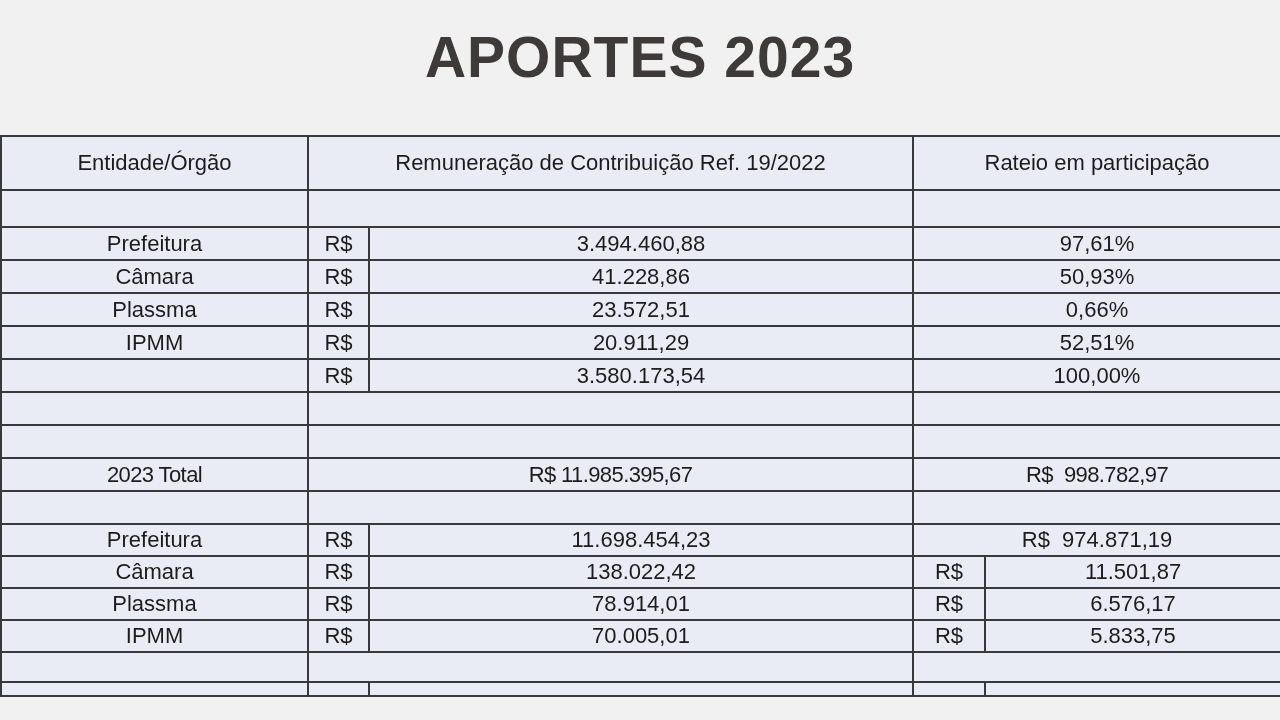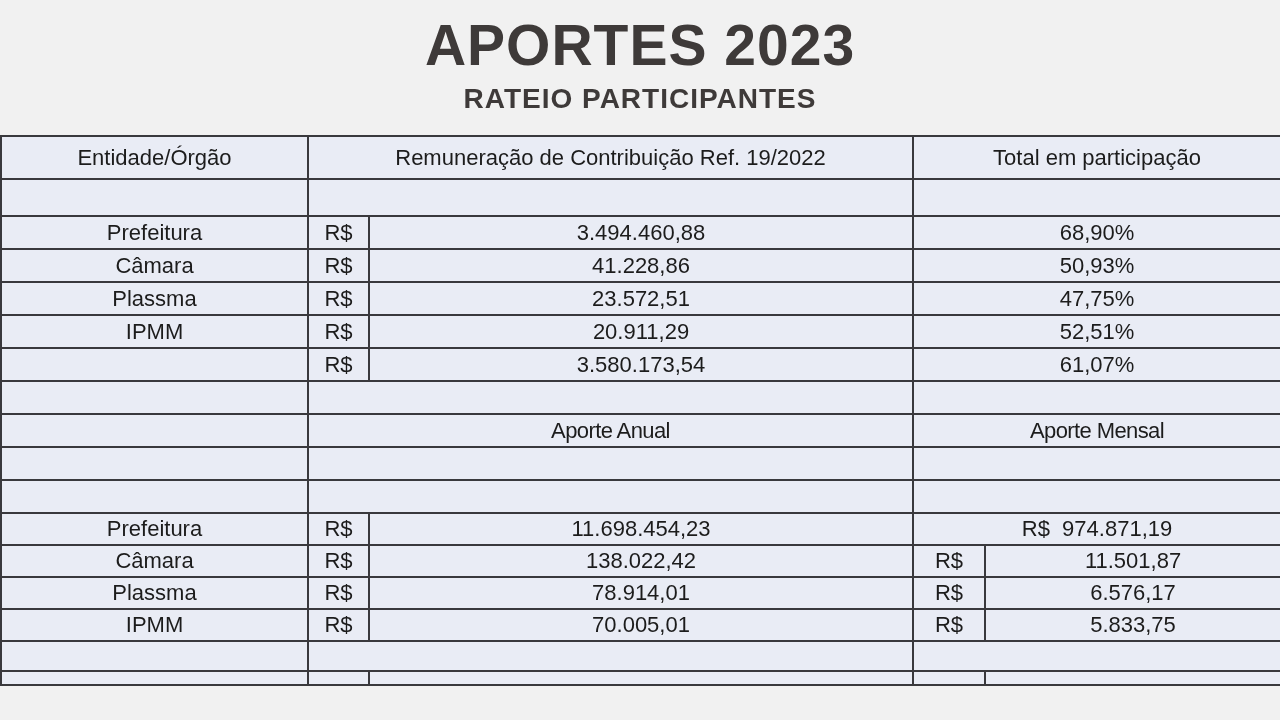--- a/index.html
+++ b/index.html
@@ -4,21 +4,21 @@
 <style>
   * { margin: 0; padding: 0; box-sizing: border-box; }
   html, body { width: 1280px; height: 720px; overflow: hidden; }
   body {
     background: #f1f1f1;
     font-family: "Liberation Sans", sans-serif;
     color: #1c1c1c;
   }
   .slide { position: relative; width: 1280px; height: 720px; }
 
-  .title-block { height: 135px; text-align: center; padding-top: 16px; }
+  .title-block { height: 135px; text-align: center; padding-top: 28px; }
   .title-block h1 {
     font-size: 57px;
     font-weight: 800;
     letter-spacing: 1px;
     color: #3e3a39;
     line-height: 1.05;
   }
   .title-block h2 {
     font-size: 28px;
     font-weight: 800;
@@ -36,110 +36,109 @@
     border: 2px solid #39393d;
     background: #e9ecf5;
     text-align: center;
     vertical-align: middle;
     font-size: 22px;
     line-height: 1;
     overflow: hidden;
     white-space: nowrap;
   }
   
-  tr.rh46 { height: 43px; }
+  tr.rh46 { height: 54px; }
   tr.rh37 { height: 37px; }
   tr.rh33 { height: 33px; }
   tr.rh32 { height: 32px; }
   tr.rh30 { height: 30px; }
   tr.rh14 { height: 14px; }
   
   td.cond { font-size: 21px; letter-spacing: -0.6px; }
 </style>
 </head>
 <body>
 
 <div class="slide">
 
   <div class="title-block">
     <h1>APORTES 2023</h1>
-    <h2>RATEIO PARTICIPANTES</h2>
   </div>
 
   <table class="aportes">
     <colgroup>
       <col style="width:307px">
       <col style="width:61px">
       <col style="width:544px">
       <col style="width:72px">
       <col style="width:296px">
     </colgroup>
     <tbody>
 
       <tr class="rh46">
         <td>Entidade/Órgão</td>
         <td colspan="2">Remuneração de Contribuição Ref. 19/2022</td>
-        <td colspan="2">Total em participação</td>
+        <td colspan="2">Rateio em participação</td>
       </tr>
 
       <tr class="rh37">
         <td></td>
         <td colspan="2"></td>
         <td colspan="2"></td>
       </tr>
 
       <tr class="rh33">
         <td>Prefeitura</td>
         <td>R$</td>
         <td>3.494.460,88</td>
-        <td colspan="2">68,90%</td>
+        <td colspan="2">97,61%</td>
       </tr>
       <tr class="rh33">
         <td>Câmara</td>
         <td>R$</td>
         <td>41.228,86</td>
         <td colspan="2">50,93%</td>
       </tr>
       <tr class="rh33">
         <td>Plassma</td>
         <td>R$</td>
         <td>23.572,51</td>
-        <td colspan="2">47,75%</td>
+        <td colspan="2">0,66%</td>
       </tr>
       <tr class="rh33">
         <td>IPMM</td>
         <td>R$</td>
         <td>20.911,29</td>
         <td colspan="2">52,51%</td>
       </tr>
       <tr class="rh33">
         <td></td>
         <td>R$</td>
         <td>3.580.173,54</td>
-        <td colspan="2">61,07%</td>
+        <td colspan="2">100,00%</td>
       </tr>
 
       <tr class="rh33">
         <td></td>
         <td colspan="2"></td>
         <td colspan="2"></td>
       </tr>
 
-      <tr class="rh33">
-        <td></td>
-        <td colspan="2" class="cond">Aporte Anual</td>
-        <td colspan="2" class="cond">Aporte Mensal</td>
-      </tr>
 
       <tr class="rh33">
         <td></td>
         <td colspan="2"></td>
         <td colspan="2"></td>
       </tr>
 
+      <tr class="rh33">
+        <td class="cond">2023 Total</td>
+        <td colspan="2" class="cond">R$ 11.985.395,67</td>
+        <td colspan="2" class="cond">R$&nbsp;&nbsp;998.782,97</td>
+      </tr>
 
       <tr class="rh33">
         <td></td>
         <td colspan="2"></td>
         <td colspan="2"></td>
       </tr>
 
       <tr class="rh32">
         <td>Prefeitura</td>
         <td>R$</td>

